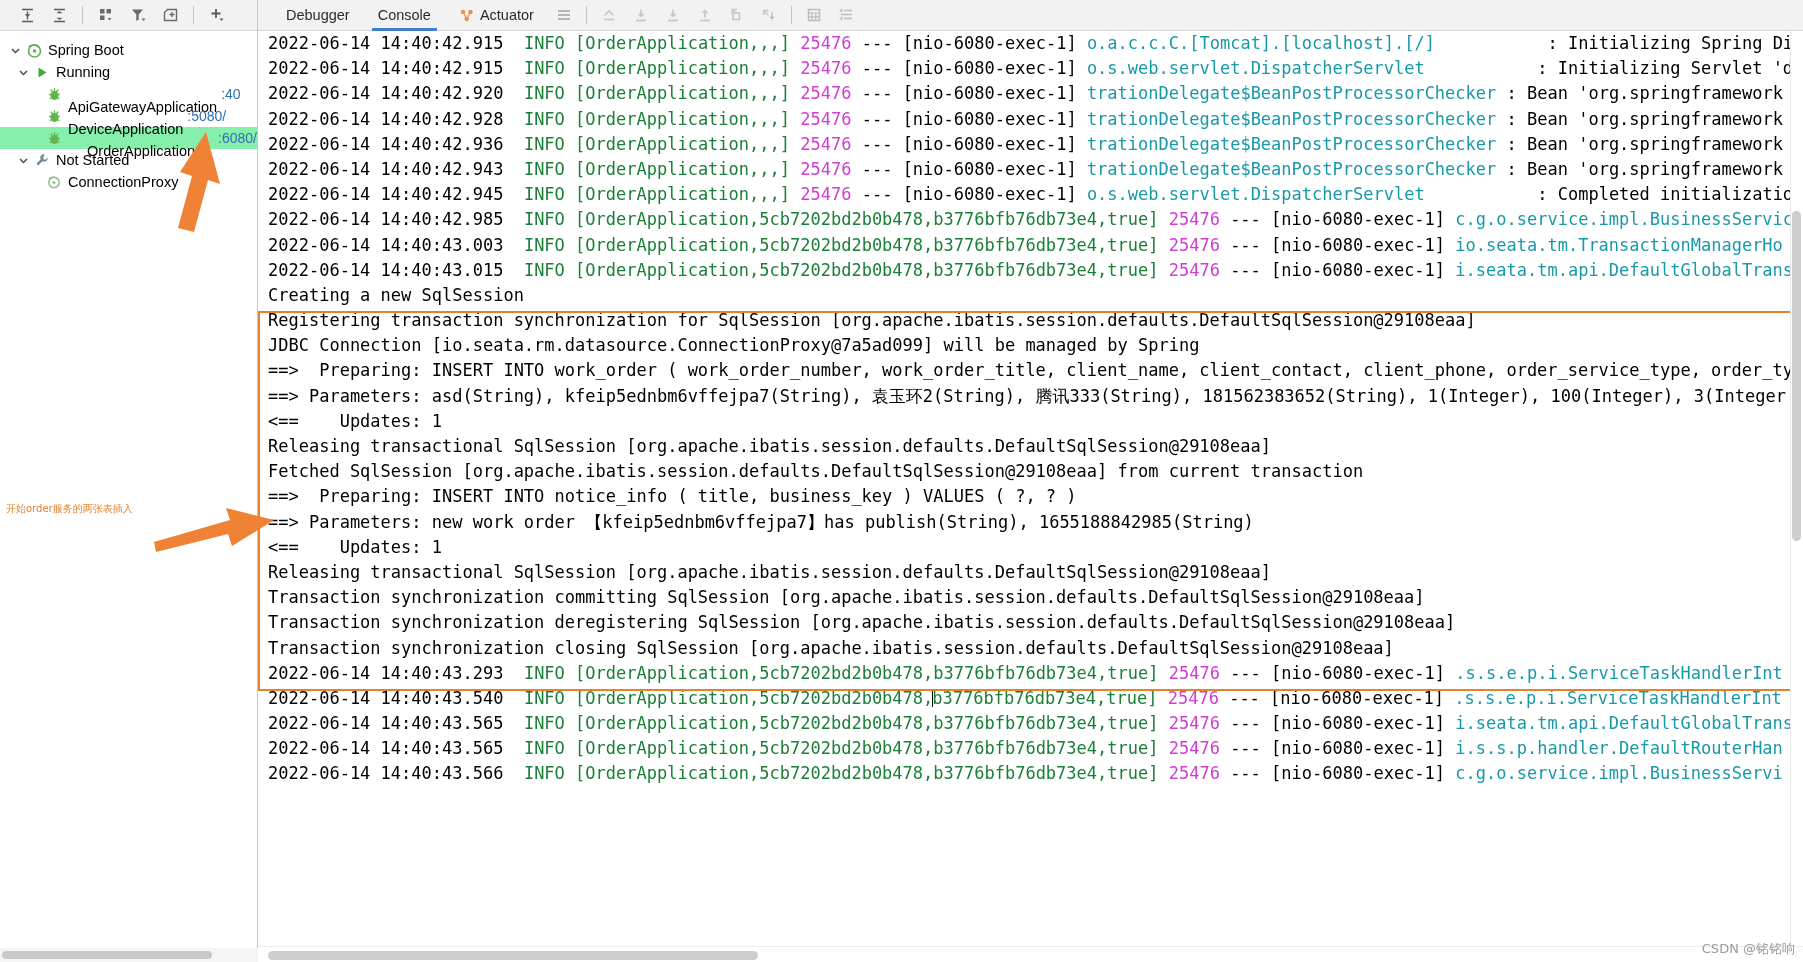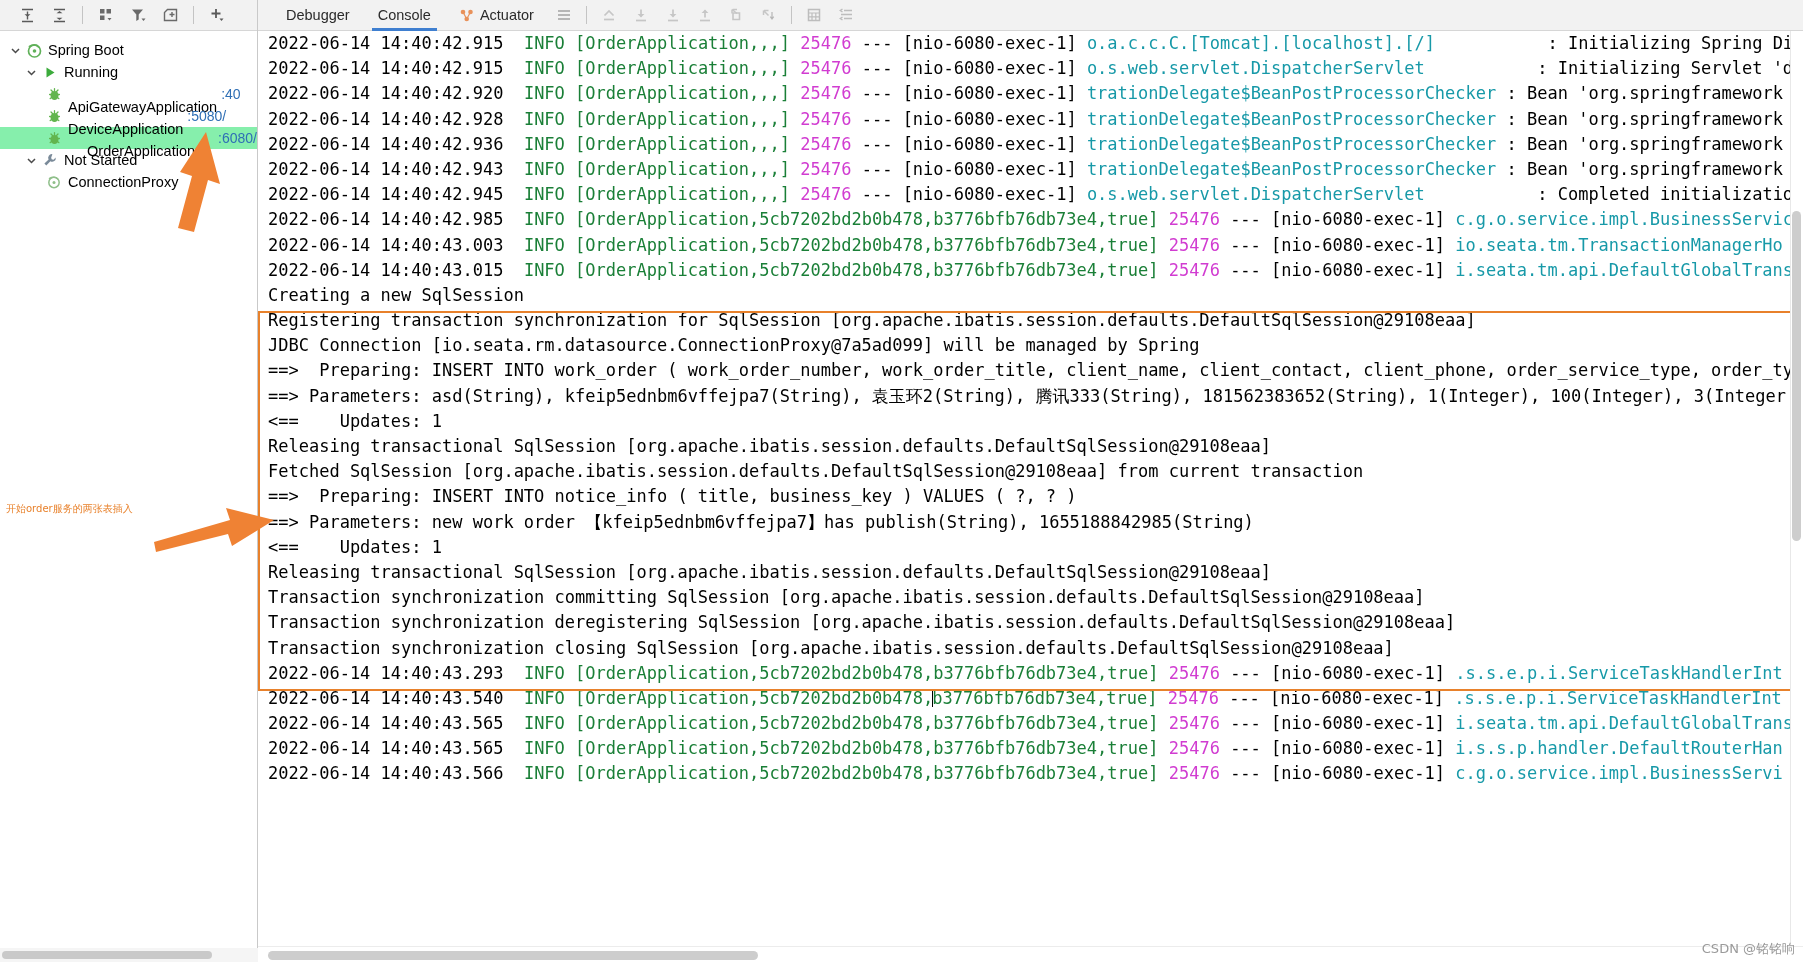--- a/index.html
+++ b/index.html
@@ -76,21 +76,21 @@
     margin-right: 4px;
   }
   .tlabel { font-size: 14.5px; }
   .tlabel.bold { font-weight: normal; margin-top: 26px; }
   .tport {
     color: #2f6fb5;
     font-size: 14px;
     margin-left: 4px;
     cursor: pointer;
   }
-  .indent1 { padding-left: 22px; }
+  .indent1 { padding-left: 14px; }
   .indent2 { padding-left: 44px; }
 
   .left-scroll-h {
     position: absolute;
     left: 0; bottom: 0;
     width: 258px; height: 14px;
     background: #f5f5f5;
   }
   .left-scroll-h .thumb {
     position:absolute; left: 2px; top: 3px;

